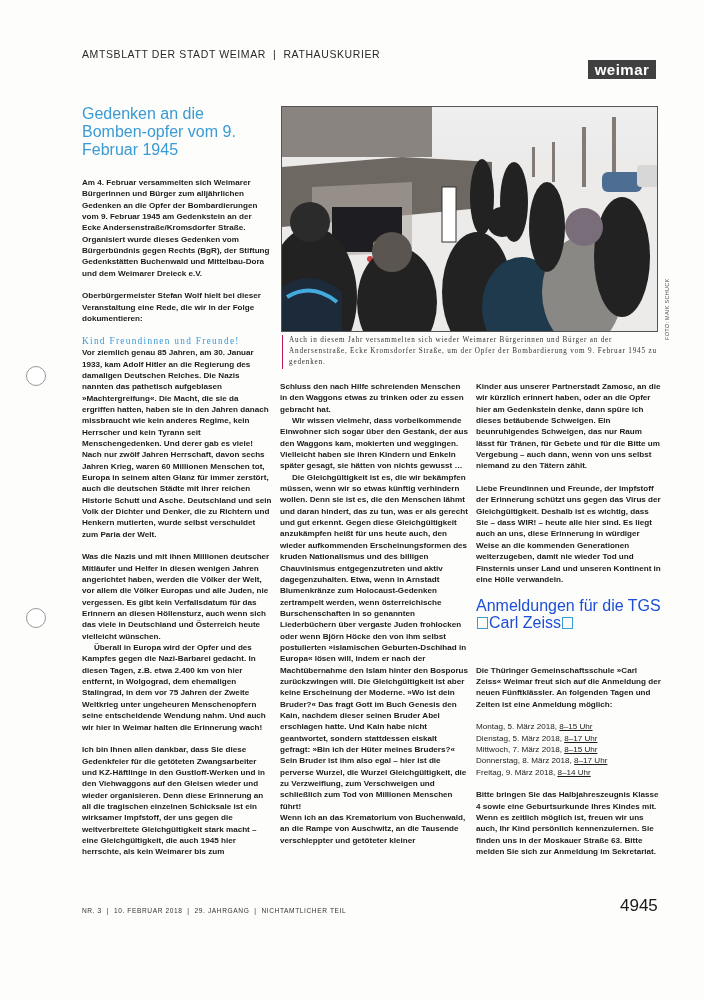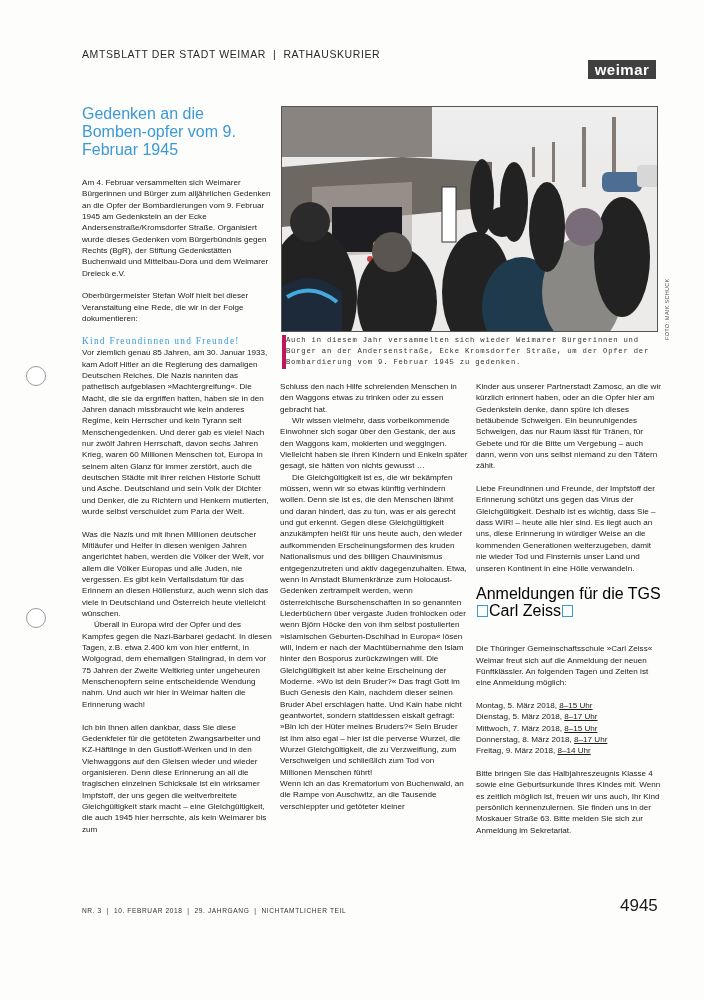--- a/index.html
+++ b/index.html
@@ -12,49 +12,49 @@
   .masthead {
     position: absolute; left: 82px; top: 48px;
     font-size: 10.5px; letter-spacing: 0.6px; color: #2a2a2a;
   }
   .logo {
     position: absolute; left: 588px; top: 60px; width: 68px; height: 19px;
     background: #404040; color: #fff; font-weight: bold;
     font-size: 15px; line-height: 19px; text-align: center; letter-spacing: 0.5px;
   }
   .col { position: absolute; font-size: 8.1px; line-height: 11.35px; }
-  .col p { margin: 0 0 11.35px 0; }
+  .col p { margin: 0 0 11.35px 0; font-weight: bold; }
   .col p.ind { text-indent: 12px; }
   .col p.nogap { margin-bottom: 0; }
   .col1 { left: 82px; top: 105px; width: 190px; }
   .col2 { left: 280px; top: 381px; width: 188px; }
   .col3 { left: 476px; top: 381px; width: 186px; }
   h1.headline {
     margin: 0 0 18px 0; font-weight: normal; color: #3a9ad4;
     font-size: 16px; line-height: 18px;
   }
   h2.subhead {
     margin: 0; font-family: "Liberation Serif", serif; font-weight: normal;
     color: #3a9ad4; font-size: 9.3px; letter-spacing: 1.3px; line-height: 11.35px;
   }
   h1.headline2 {
-    margin: 10px 0 24px 0; font-weight: normal; color: #000000;
+    margin: 10px 0 34px 0; font-weight: normal; color: #1d4ed8;
     font-size: 16px; line-height: 17px;
   }
   .bx { display: inline-block; width: 9px; height: 10px; border: 1px solid #3a9ad4; vertical-align: -1px; margin: 0 1px; }
   .u { text-decoration: underline; }
   .photo {
     position: absolute; left: 281px; top: 106px; width: 377px; height: 226px;
     background: #ddd; border: 1px solid #555; box-sizing: border-box; overflow: hidden;
   }
   .caption {
     position: absolute; left: 282px; top: 335px; width: 378px;
-    font-family: Liberation Mono, monospace; font-size: 7.2px; line-height: 11.2px;
+    font-family: Liberation Serif, serif; font-size: 7.2px; line-height: 11.2px;
     letter-spacing: 0.8px; color: #333;
-    border-left: 4px solid #be185d; padding-left: 0;
+    border-left: 1px solid #be185d; padding-left: 6px;
   }
   .credit {
     position: absolute; left: 664px; top: 340px; transform: rotate(-90deg); transform-origin: left top;
     font-size: 5.5px; letter-spacing: 0.3px; color: #555; white-space: nowrap;
   }
   .footer {
     position: absolute; left: 82px; top: 907px;
     font-size: 6.6px; letter-spacing: 0.6px; color: #333;
   }
   .pagenum {

